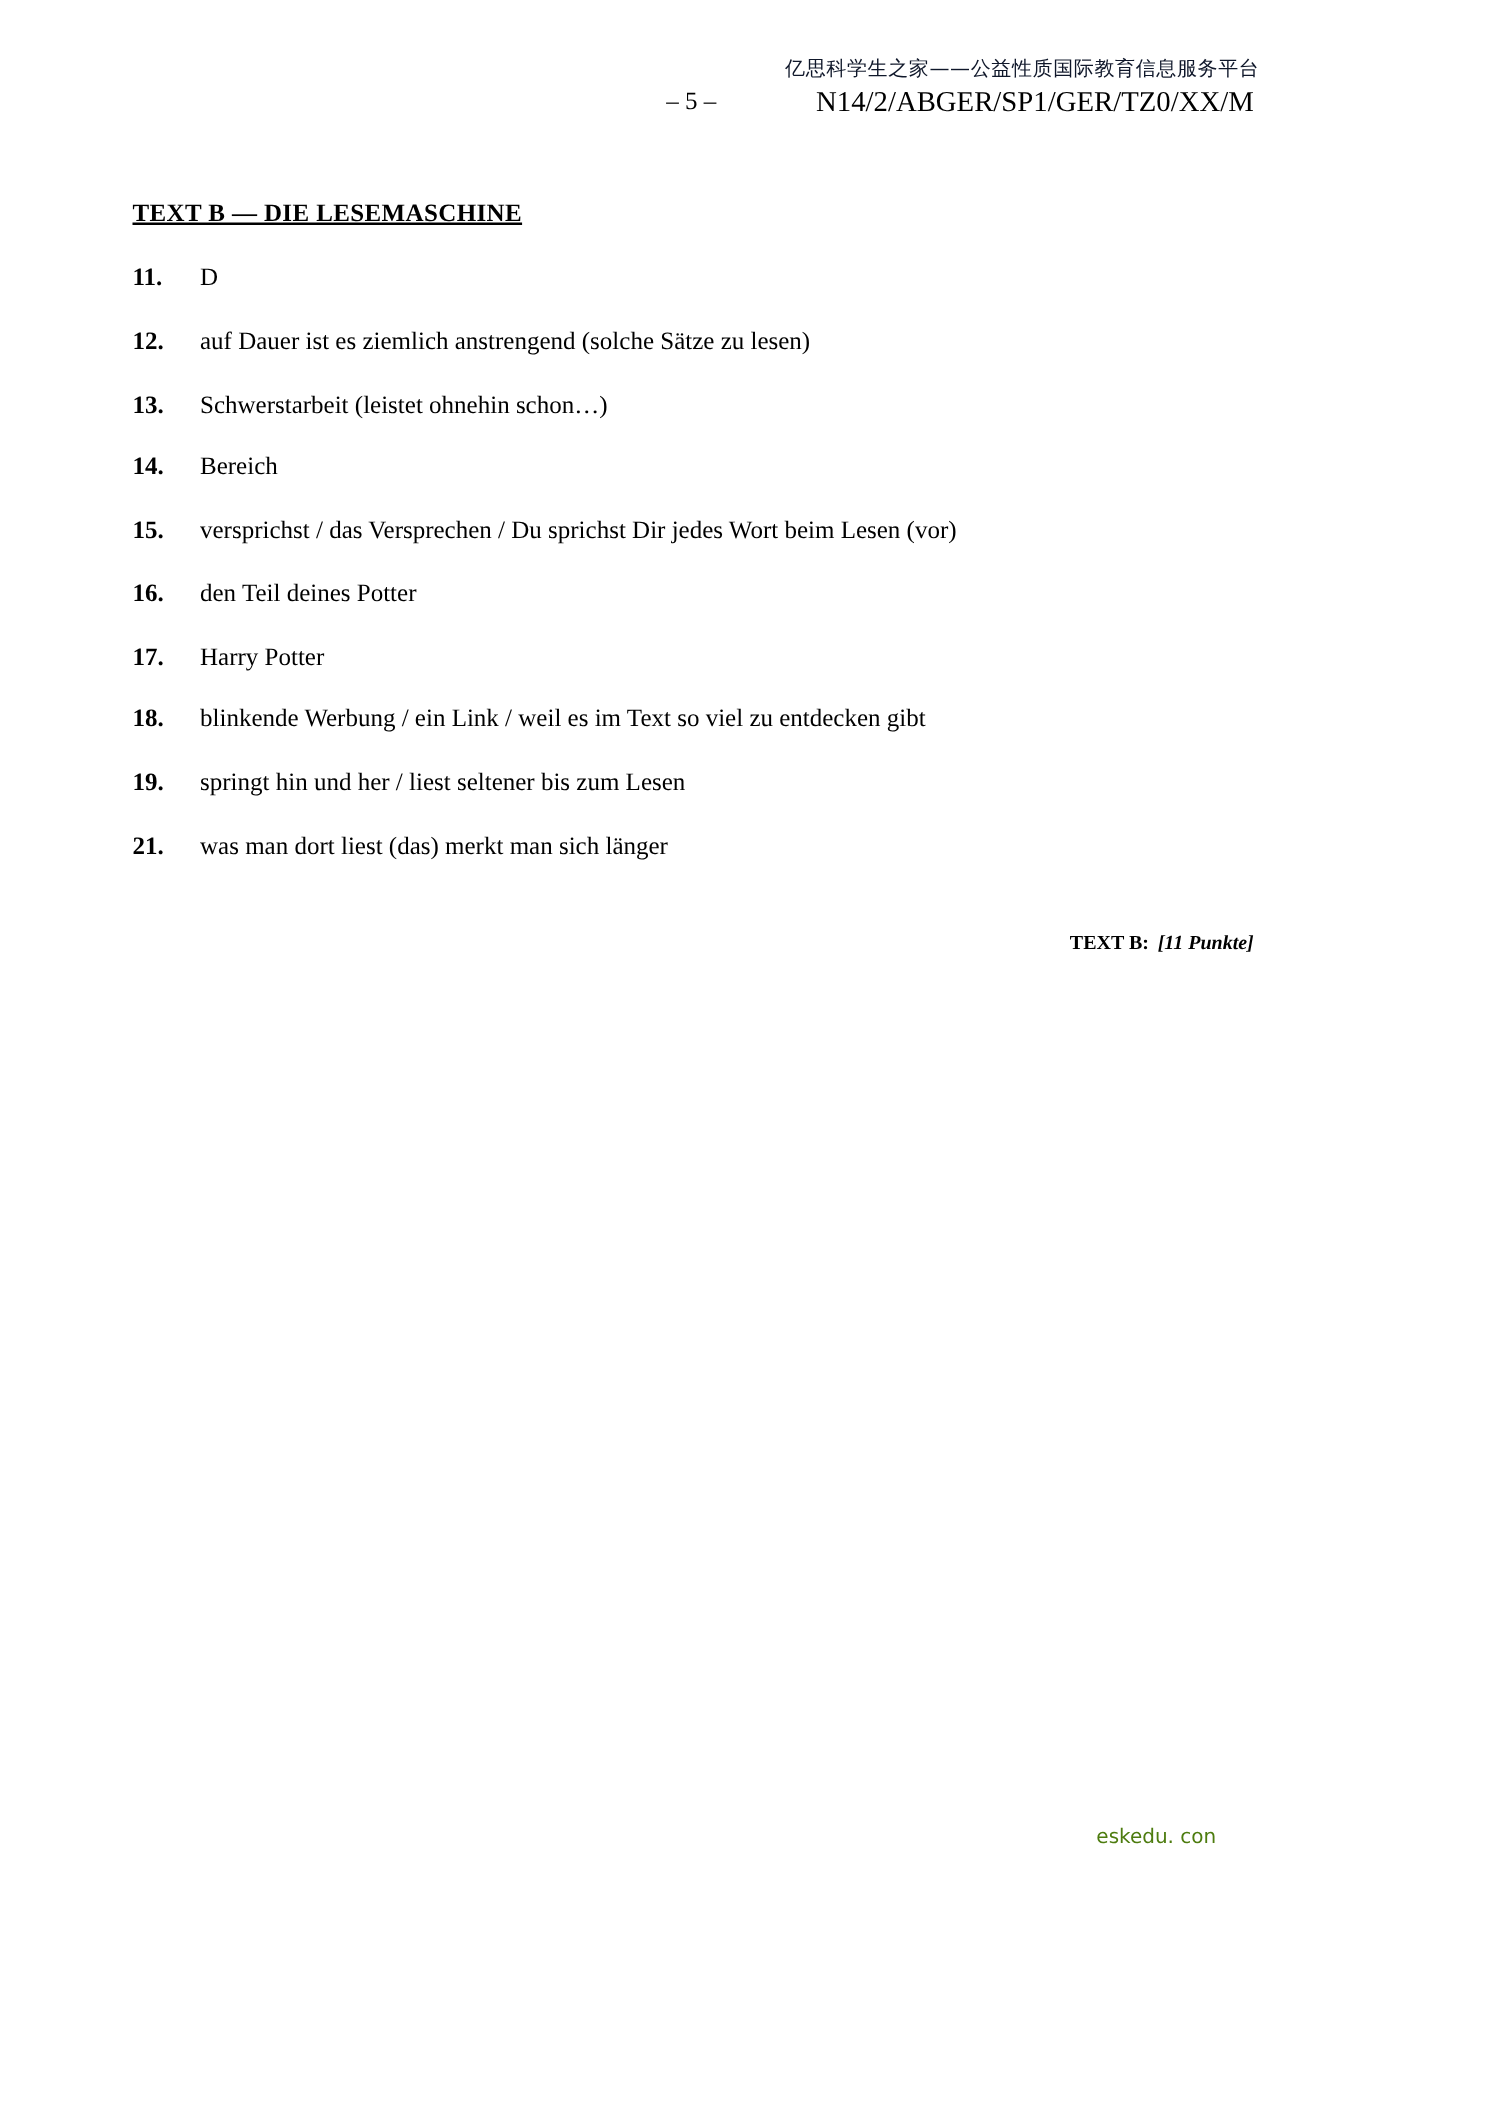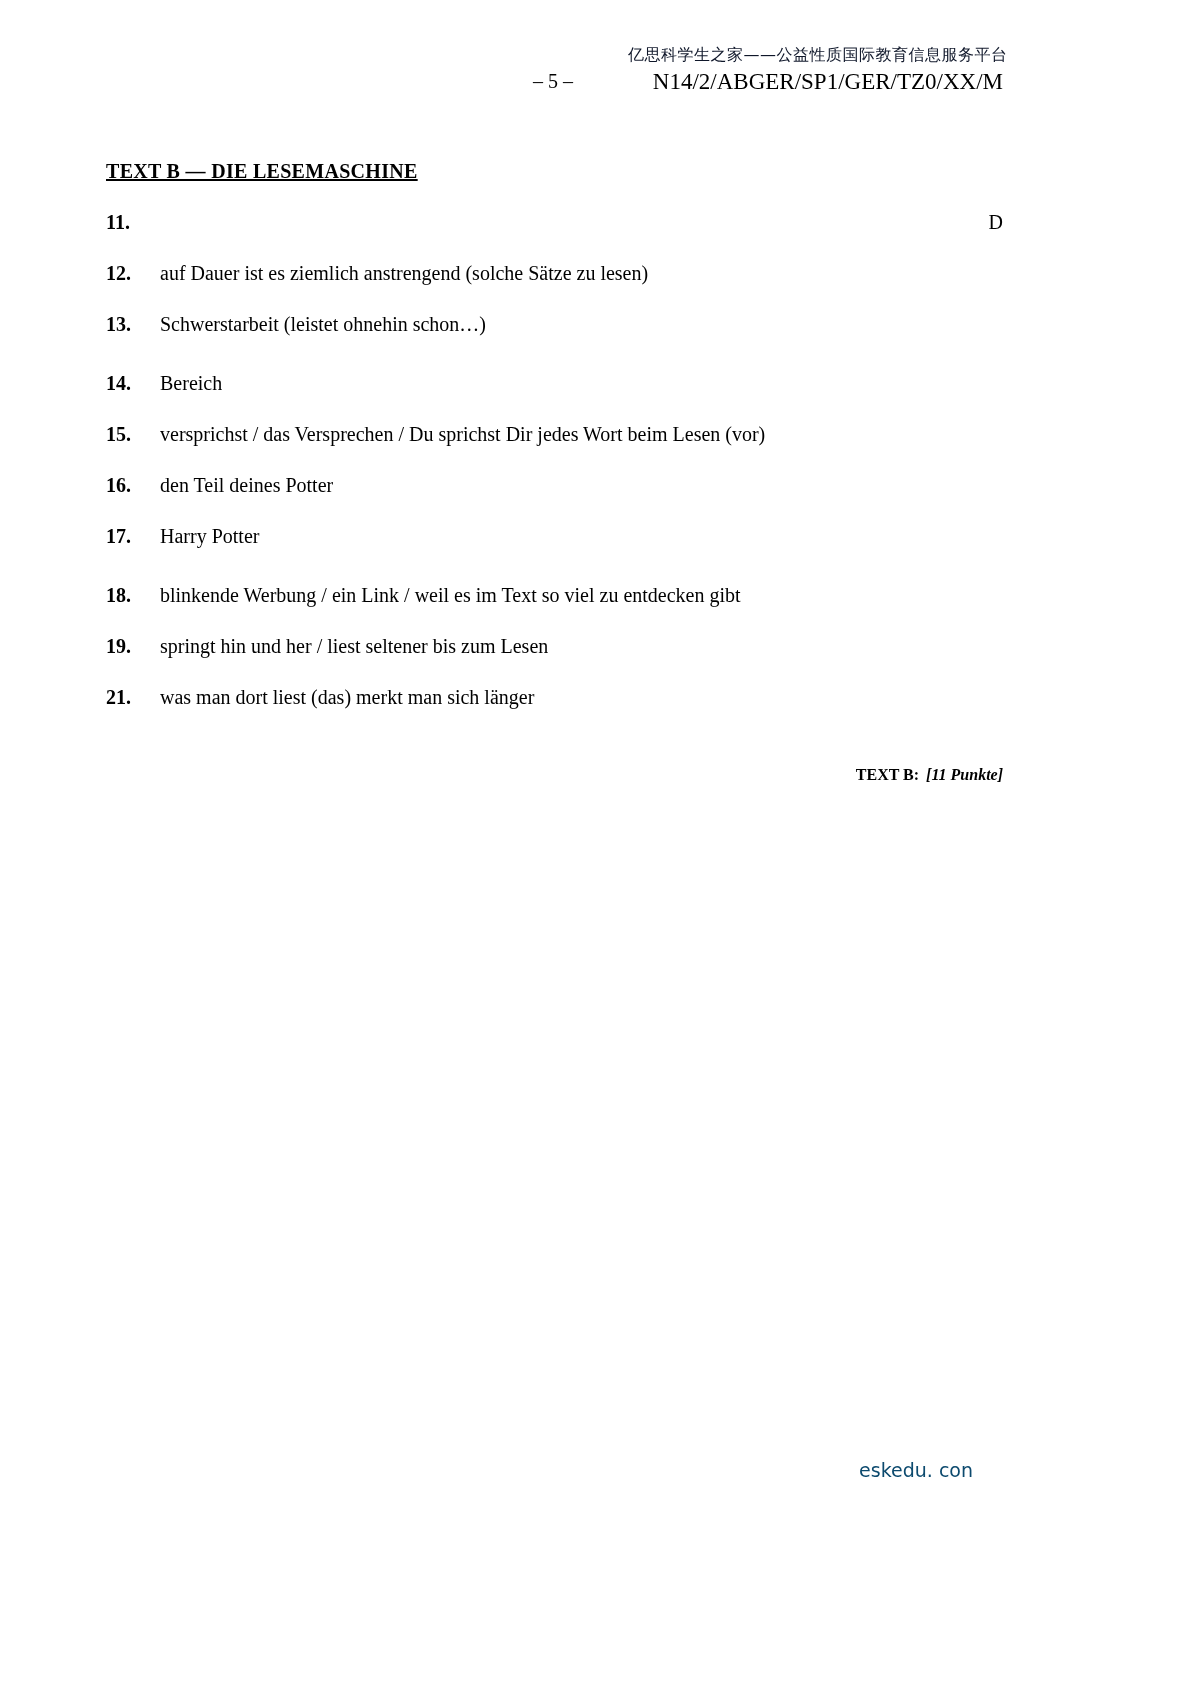--- a/index.html
+++ b/index.html
@@ -58,22 +58,22 @@
     text-decoration: underline;
   }
 
   .answer-row {
     display: flex;
     align-items: flex-start;
     margin-top: 24px;
     font-size: 20px;
     line-height: 27px;
   }
-  .answer-row.first { margin-top: 0; justify-content: space-between; }
-  .answer-row.gap-before { margin-top: 32px; }
+  .answer-row.first { margin-top: 0; }
+  .answer-row.gap-before { margin-top: 22px; }
 
   .answer-num {
     flex: 0 0 54px;
     font-weight: bold;
   }
 
   .answer-text {
     max-width: 745px;
     text-align: justify;
   }
@@ -88,22 +88,22 @@
   .total-points {
     font-style: italic;
     margin-left: 7px;
   }
 
   .footer-watermark {
     position: absolute;
     top: 1459px;
     right: 218px;
     font-family: "DejaVu Sans", sans-serif;
-    font-size: 19px;
-    color: #0c4a6e;
+    font-size: 16px;
+    color: #4d7c0f;
     white-space: nowrap;
     margin-left: 48px;
   }
 </style>
 </head>
 <body>
 
 <div class="page">
 
   <div class="watermark-top">亿思科学生之家——公益性质国际教育信息服务平台</div>

